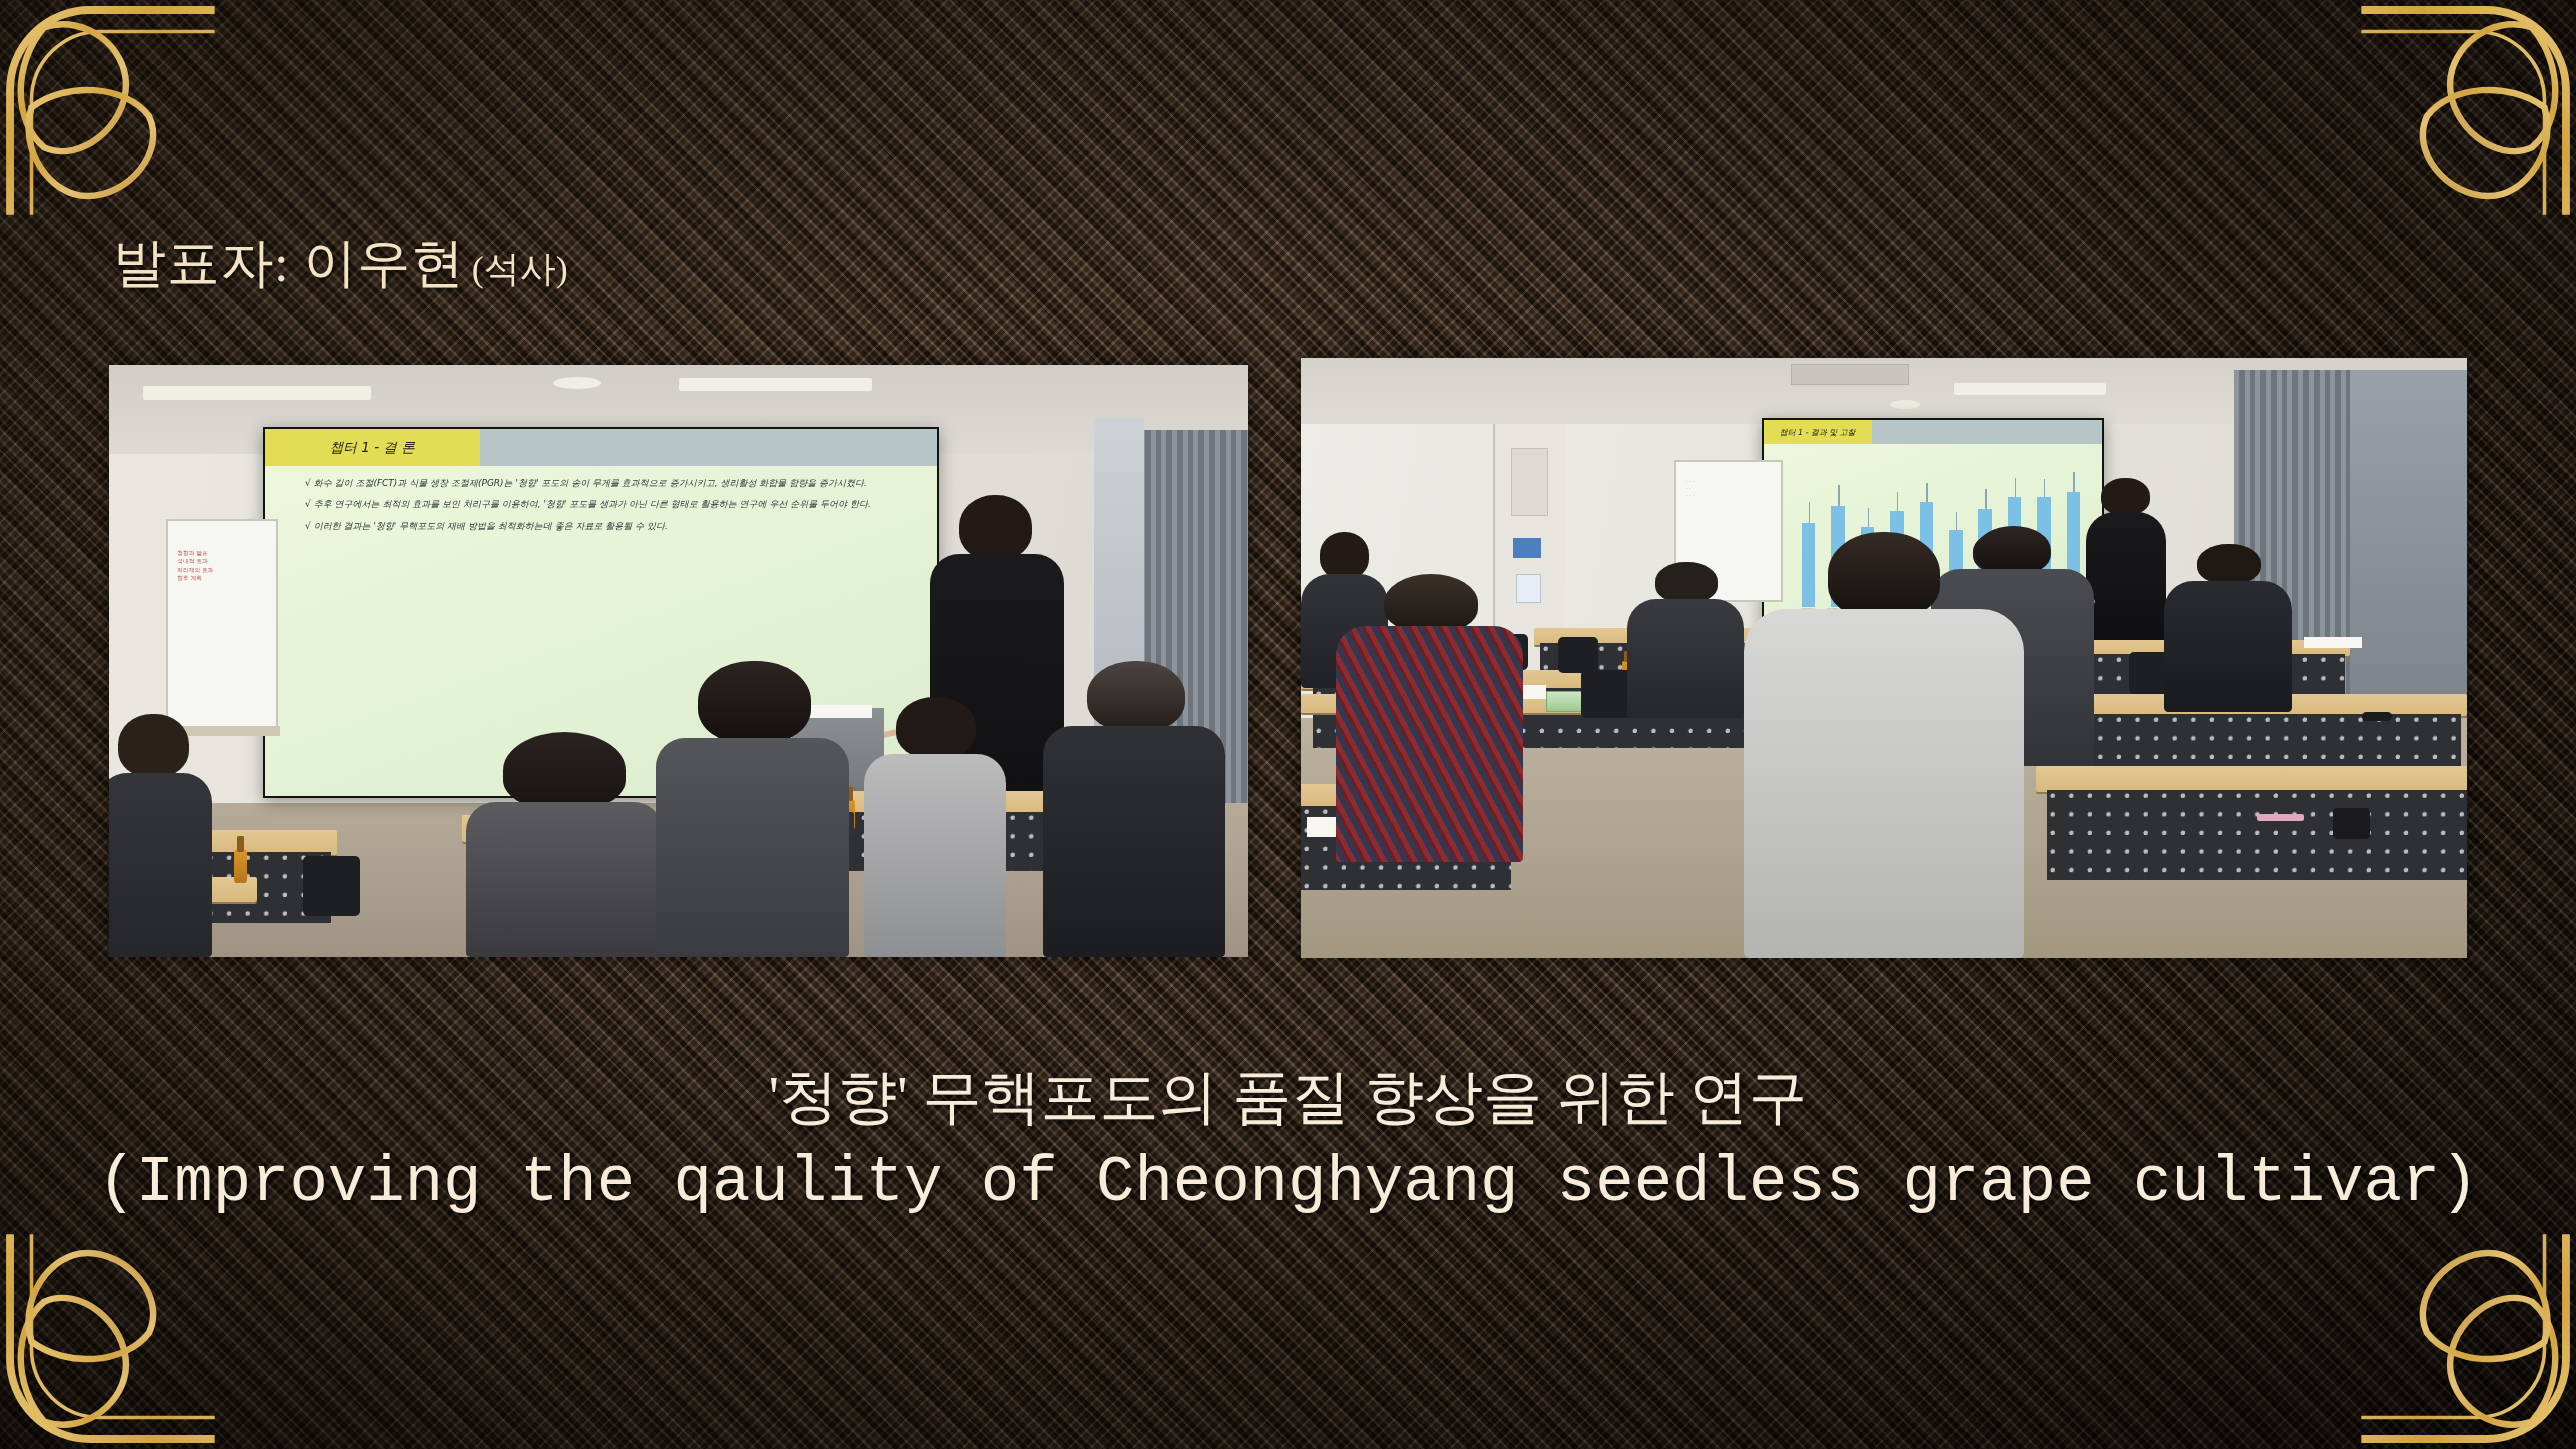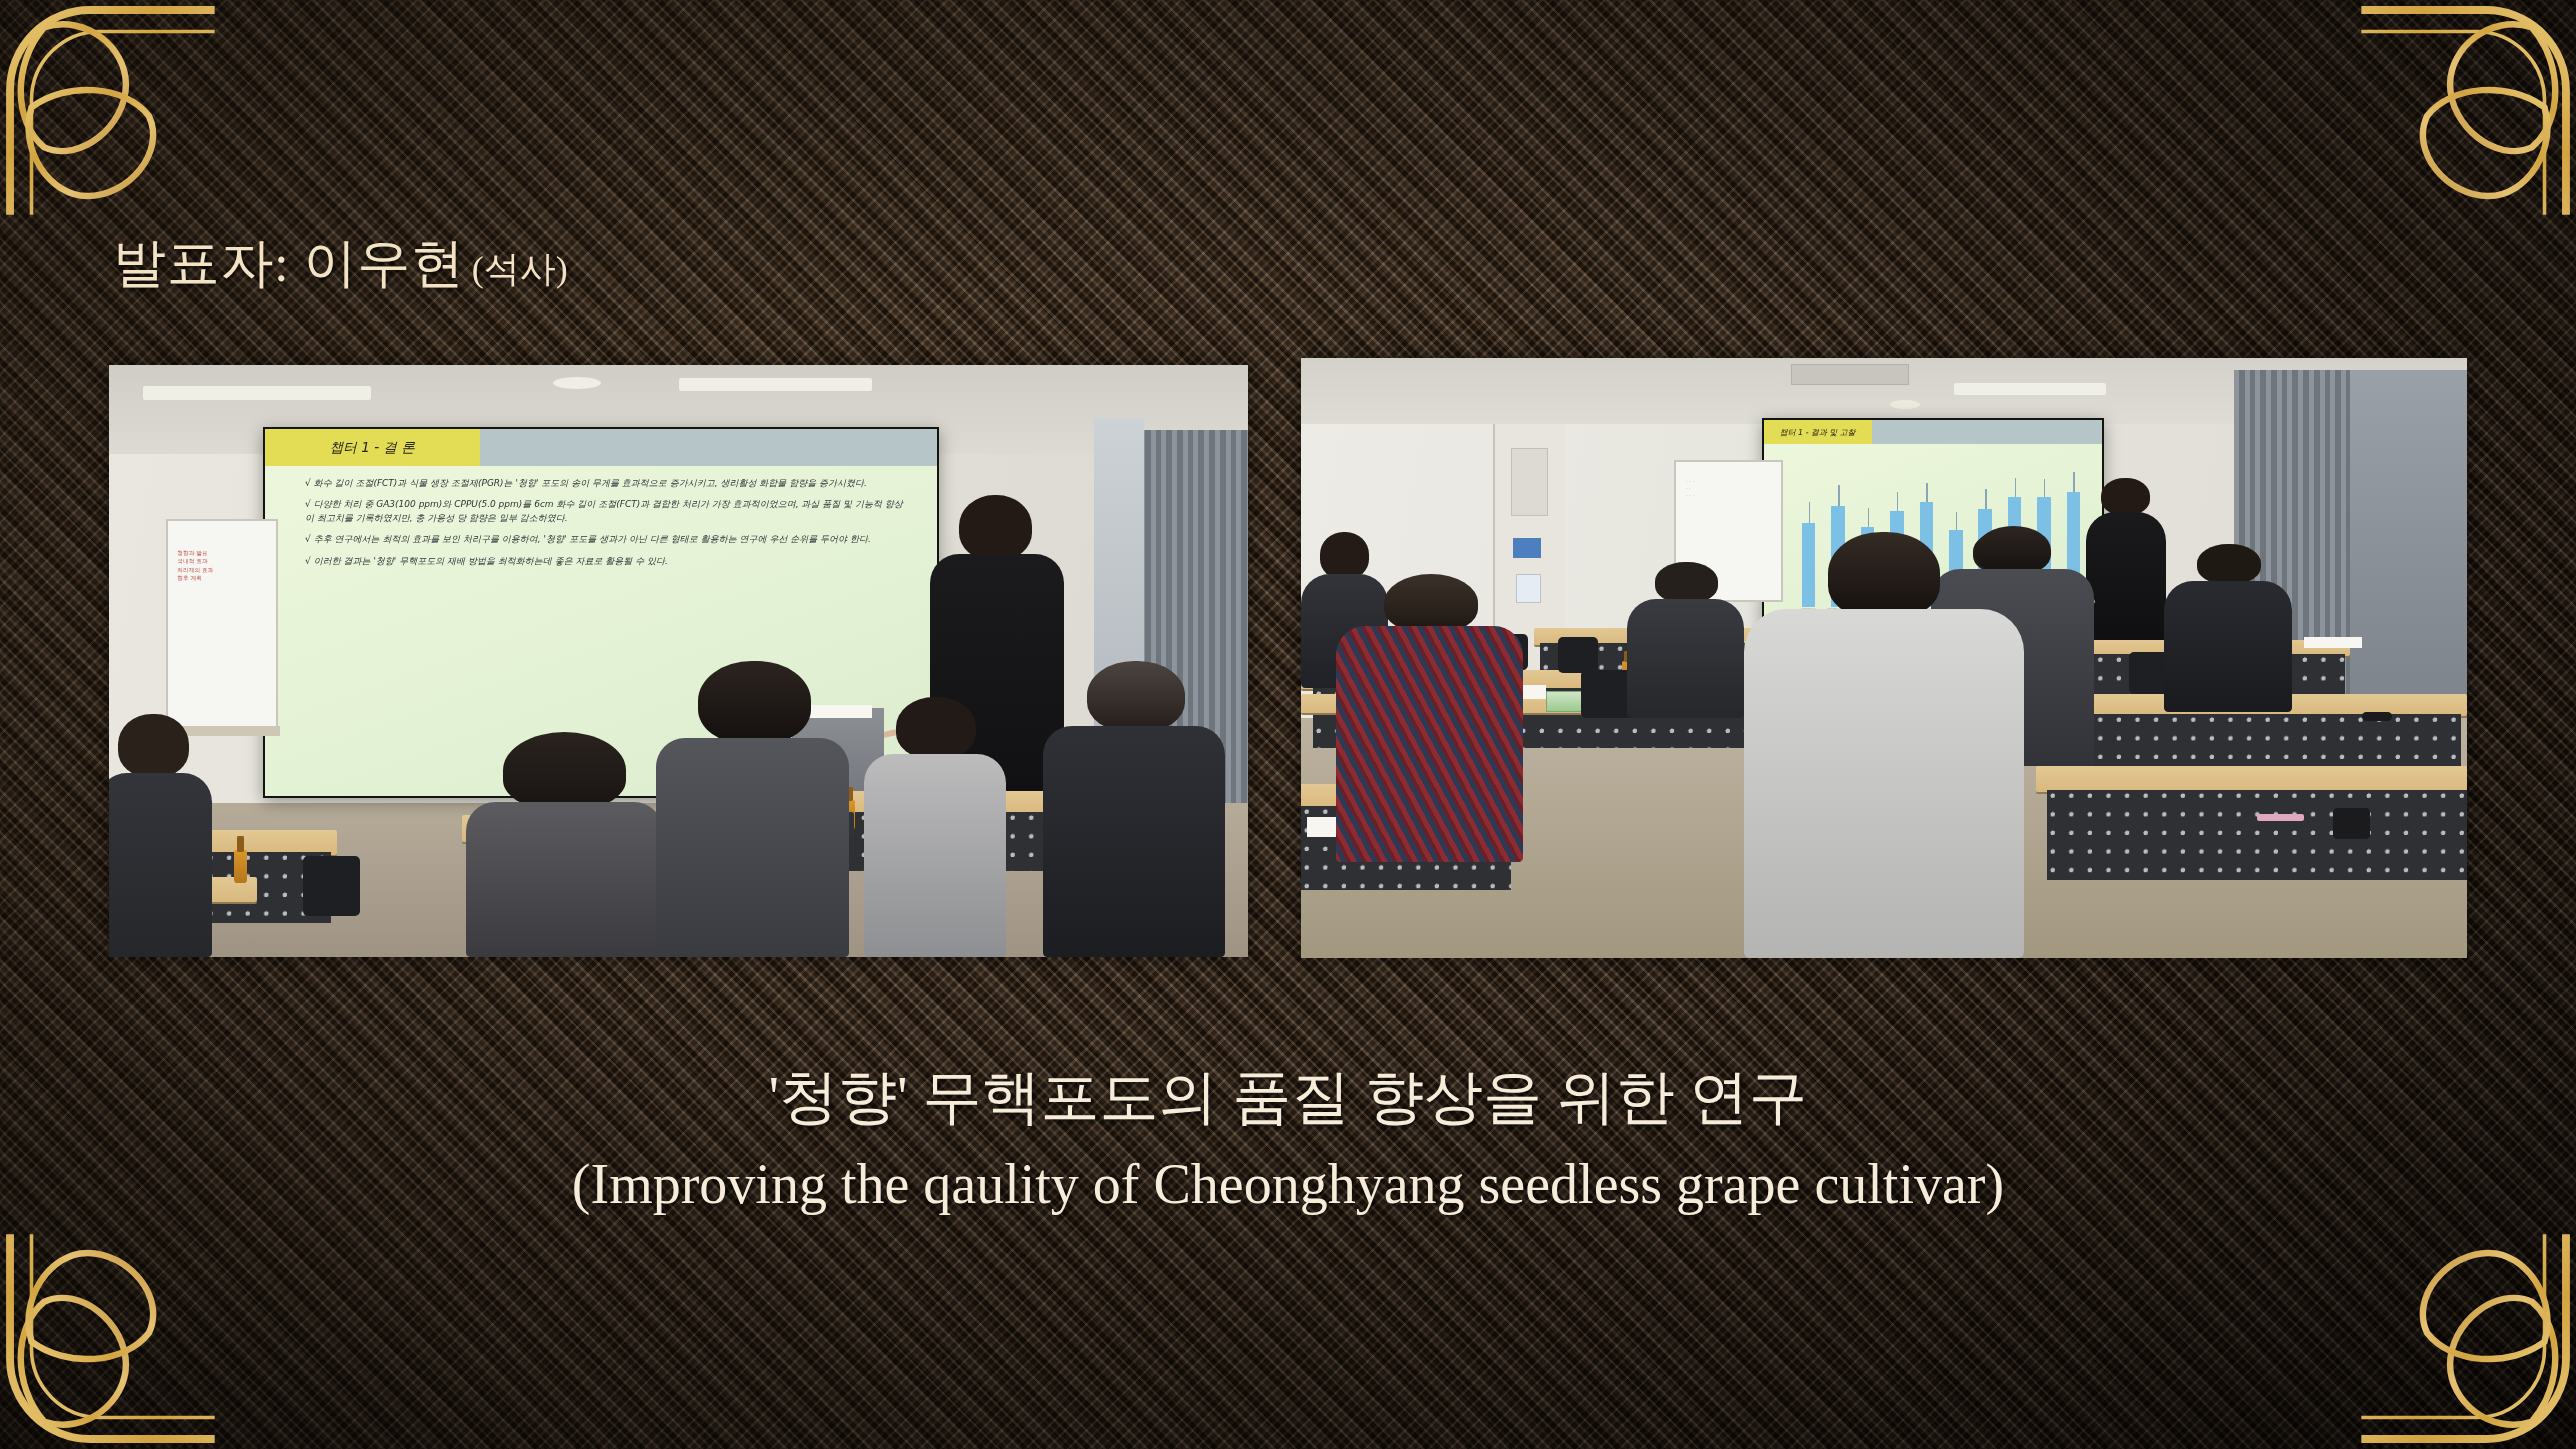--- a/index.html
+++ b/index.html
@@ -158,22 +158,22 @@
   }
   .topic-label{
     font-size:53px;letter-spacing:1.4px;margin-bottom:62px;
     font-family:"Liberation Serif", serif;
   }
   .title-ko{
     font-size:59px;line-height:1.18;
     font-family:"Liberation Serif", serif;
   }
   .title-en{
-    font-size:56px;line-height:1.2;margin-top:18px;
-    font-family:Liberation Serif, serif;
+    font-size:64px;line-height:1.2;margin-top:12px;
+    font-family:Liberation Mono, monospace;
   }
 </style>
 </head>
 <body>
 
 <div class="slide">
 
   <div class="texture"></div>
   <div class="vignette"></div>
 
@@ -246,21 +246,20 @@
       <div class="curtain" style="left:90.5%;top:11%;width:9.5%;height:63%;"></div>
       <div style="position:absolute;left:86.5%;top:9%;width:4.4%;height:66%;
                   background:linear-gradient(#cdd2d6,#aeb4ba);"></div>
 
       <div class="screen" style="left:13.5%;top:10.5%;width:59%;height:62%;">
         <div class="slide-hdr">
           <div class="tab" style="font-size:13.6px;">챕터 1 - 결 론</div>
         </div>
         <div class="slide-body" style="font-size:9px;">
           <p>√ 화수 길이 조절(FCT)과 식물 생장 조절제(PGR)는 '청향' 포도의 송이 무게를 효과적으로 증가시키고, 생리활성 화합물 함량을 증가시켰다.</p>
-          <p>√ 다양한 처리 중 GA3(100 ppm)와 CPPU(5.0 ppm)를 6cm 화수 길이 조절(FCT)과 결합한 처리가 가장 효과적이었으며, 과실 품질 및 기능적 향상이 최고치를 기록하였지만, 총 가용성 당 함량은 일부 감소하였다.</p>
           <p>√ 추후 연구에서는 최적의 효과를 보인 처리구를 이용하여, '청향' 포도를 생과가 아닌 다른 형태로 활용하는 연구에 우선 순위를 두어야 한다.</p>
           <p>√ 이러한 결과는 '청향' 무핵포도의 재배 방법을 최적화하는데 좋은 자료로 활용될 수 있다.</p>
         </div>
       </div>
 
       <div class="whiteboard" style="left:5%;top:26%;width:9.5%;height:36%;"></div>
       <div class="wb-ink" style="left:6%;top:31%;width:8%;font-size:5.7px;">
         <div>청향과 발표</div>
         <div>국내적 효과</div>
         <div>처리제의 효과</div>

